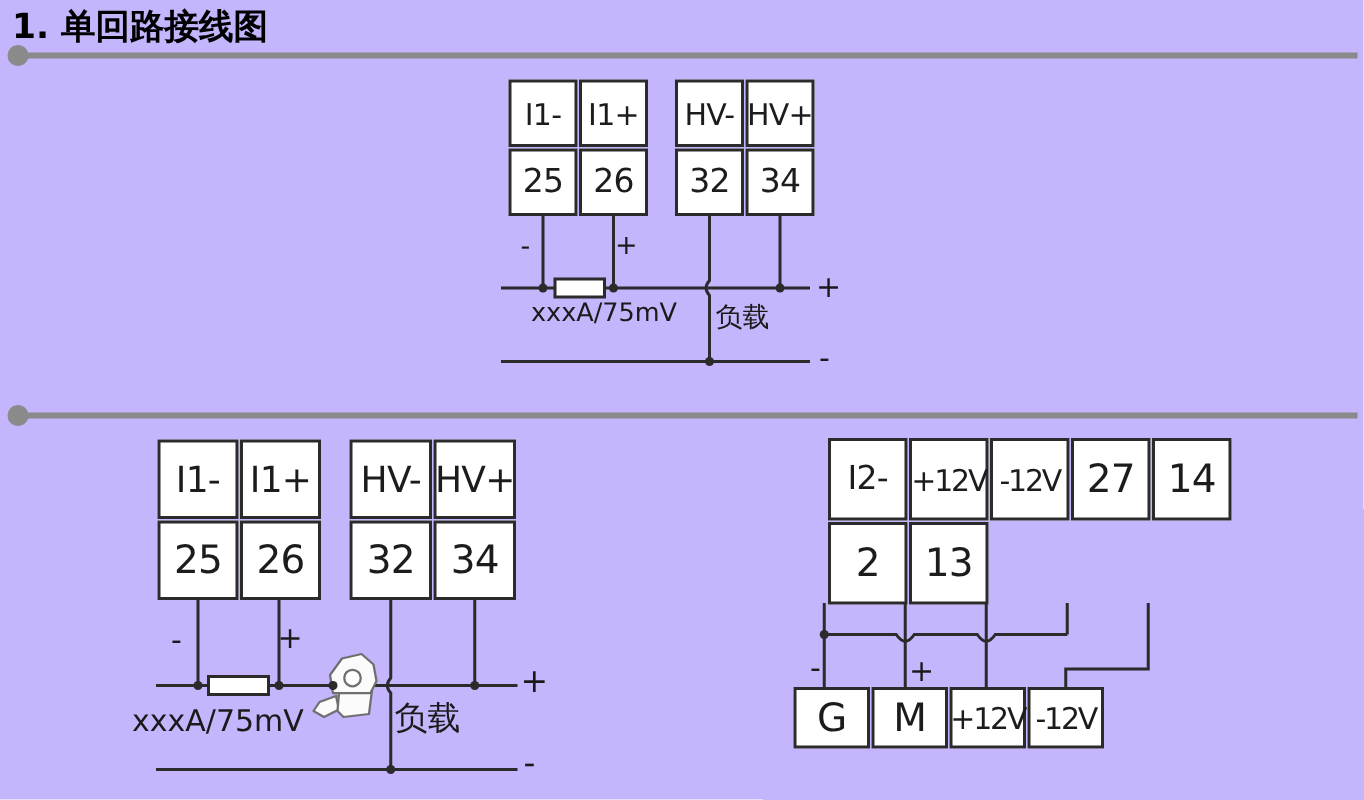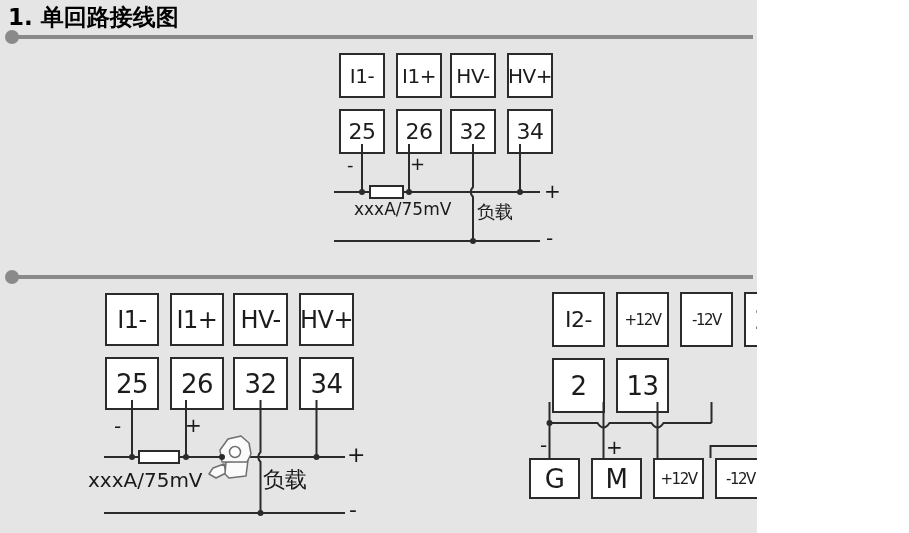--- a/index.html
+++ b/index.html
@@ -1,27 +1,27 @@
 <!DOCTYPE html>
 <html><head>
 <meta charset="utf-8">
 <style>
   html,body{margin:0;padding:0;background:#fff;}
-  .page{position:relative;width:757px;height:533px;background:#e5e5e5;overflow:hidden;
+  .page{position:relative;width:909px;height:533px;background:#c4b5fd;overflow:hidden;
         font-family:"DejaVu Sans",sans-serif;color:#111;}
   .title{position:absolute;left:8px;font-weight:bold;font-size:23px;color:#000;
          font-family:"DejaVu Sans",sans-serif;letter-spacing:0px;white-space:nowrap;}
   .sep{position:absolute;left:11px;right:4px;height:4px;background:#8a8a8a;}
   .sep-dot{position:absolute;left:-6px;top:-5px;width:14px;height:14px;border-radius:50%;background:#8a8a8a;}
-  .tblock{position:absolute;display:grid;gap:11px;}
+  .tblock{position:absolute;display:grid;gap:1px;}
   .cell{display:flex;align-items:center;justify-content:center;border:2px solid #2b2b2b;
         background:#fff;box-sizing:border-box;letter-spacing:-0.5px;color:#1c1c1c;}
   .f18{font-size:18px}.f20{font-size:20px}.f21{font-size:21px}.f22{font-size:22px}
   .f24{font-size:24px}.f26{font-size:26px}
-  .f19t{font-size:15px;letter-spacing:-1.5px}
+  .f19t{font-size:20px;letter-spacing:-1.5px}
   .name-cell{grid-column:1/5;}
   .lbl{position:absolute;white-space:nowrap;color:#1a1a1a;line-height:1;}
   .wires{position:absolute;left:0;top:0;pointer-events:none;}
 </style>
 </head>
 <body>
 
 <div class="page">
 
   <div class="title" style="top:2px">1. 单回路接线图</div>

